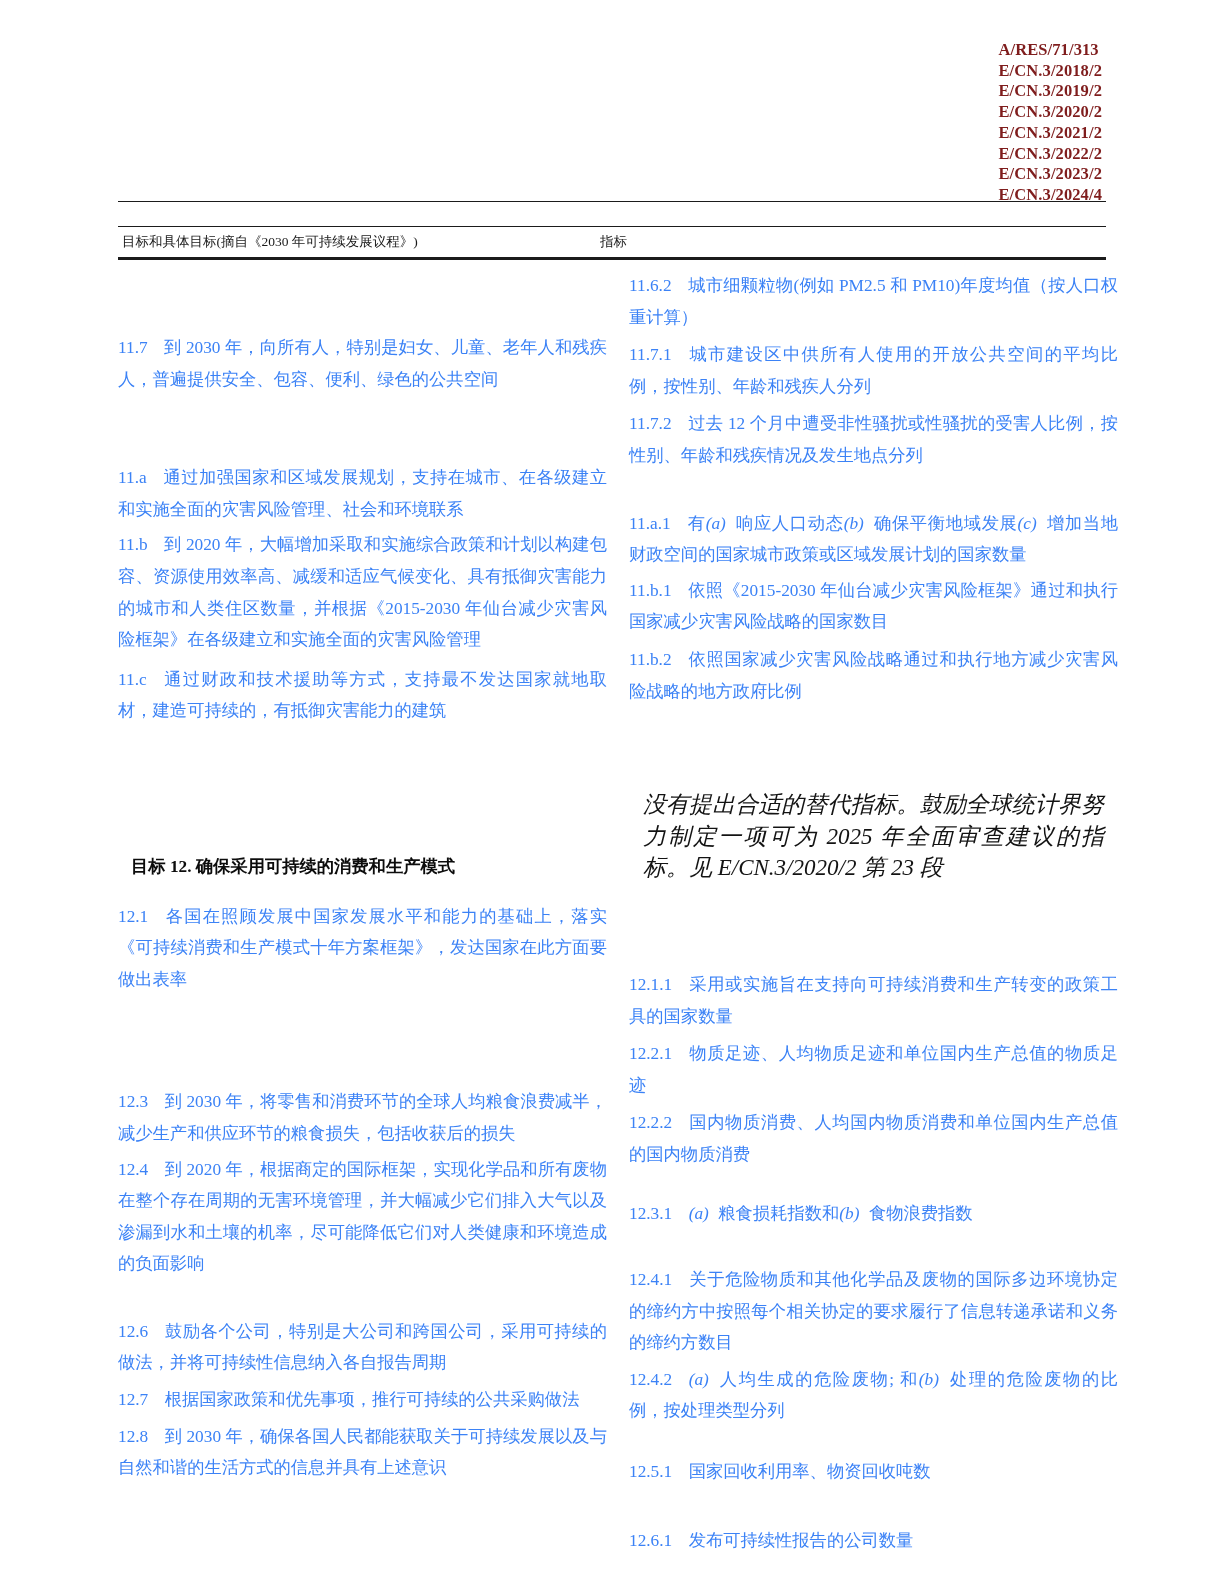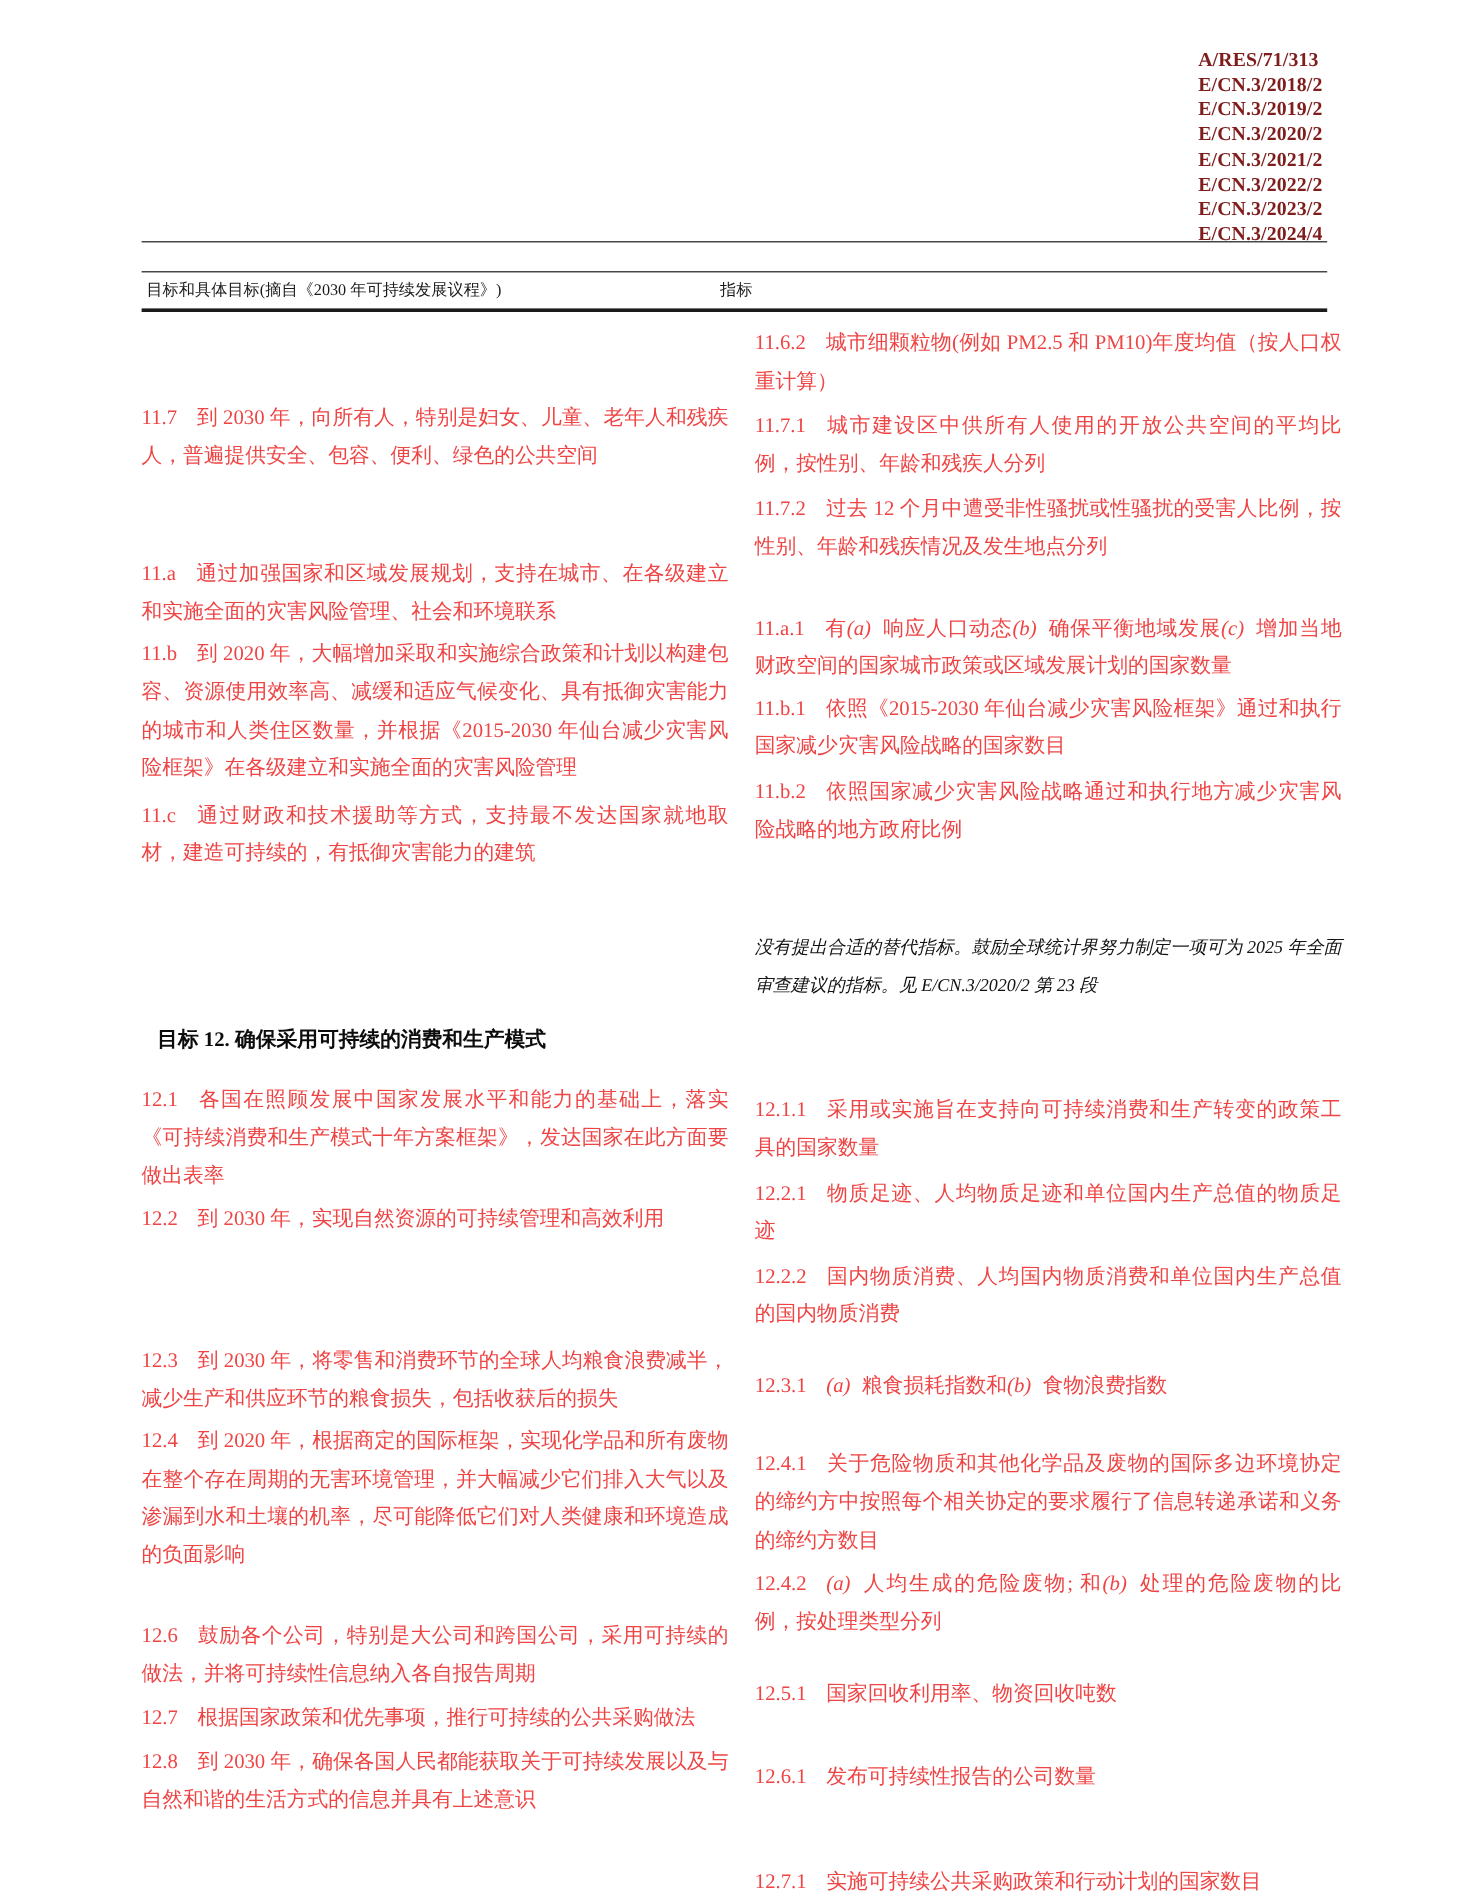--- a/index.html
+++ b/index.html
@@ -79,44 +79,44 @@
   }
   .col-left  { left: 118px; }
   .col-right { left: 629px; }
 
   .para {
     font-size: 17.3px;
     line-height: 31.6px;
     text-align: justify;
     text-justify: inter-ideograph;
     margin: 0;
-    color: #ef4444;
+    color: #3b82f6;
   }
   .para .num {
     font-family: "Liberation Serif", "DejaVu Serif", serif;
   }
   .para .gap-s { display: inline-block; width: 0.55em; }
   .para .gap-m { display: inline-block; width: 0.95em; }
   .para i { font-style: italic; }
 
   .goal-head {
     font-size: 17.3px;
     line-height: 31.6px;
     font-weight: bold;
     margin: 13px;
     color: #0c0c0c;
   }
 
   .note-italic {
-    font-size: 15px;
+    font-size: 23px;
     line-height: 31.6px;
     font-style: italic;
     text-align: justify;
     text-justify: inter-ideograph;
-    margin: 0;
+    margin: 14px;
     color: #131313;
   }
 
   
   .sp { display: block; width: 100%; }
 </style>
 </head>
 <body>
 
 <div class="page">
@@ -162,21 +162,20 @@
     <div class="sp" style="height:111px"></div>
 
     <p class="goal-head">目标 12.  确保采用可持续的消费和生产模式</p>
 
     <div class="sp" style="height:5px"></div>
 
     <p class="para"><span class="num">12.1</span><span class="gap-m"></span><span>各国在照顾发展中国家发展水平和能力的基础上，落实《可持续消费和生产模式十年方案框架》，发达国家在此方面要做出表率</span></p>
 
     <div class="sp" style="height:5px"></div>
 
-    <p class="para"><span class="num">12.2</span><span class="gap-m"></span><span>到 2030 年，实现自然资源的可持续管理和高效利用</span></p>
 
     <div class="sp" style="height:86px"></div>
 
     <p class="para"><span class="num">12.3</span><span class="gap-m"></span><span>到 2030 年，将零售和消费环节的全球人均粮食浪费减半，减少生产和供应环节的粮食损失，包括收获后的损失</span></p>
 
     <div class="sp" style="height:4px"></div>
 
     <p class="para"><span class="num">12.4</span><span class="gap-m"></span><span>到 2020 年，根据商定的国际框架，实现化学品和所有废物在整个存在周期的无害环境管理，并大幅减少它们排入大气以及渗漏到水和土壤的机率，尽可能降低它们对人类健康和环境造成的负面影响</span></p>
 
     <div class="sp" style="height:30px"></div>

